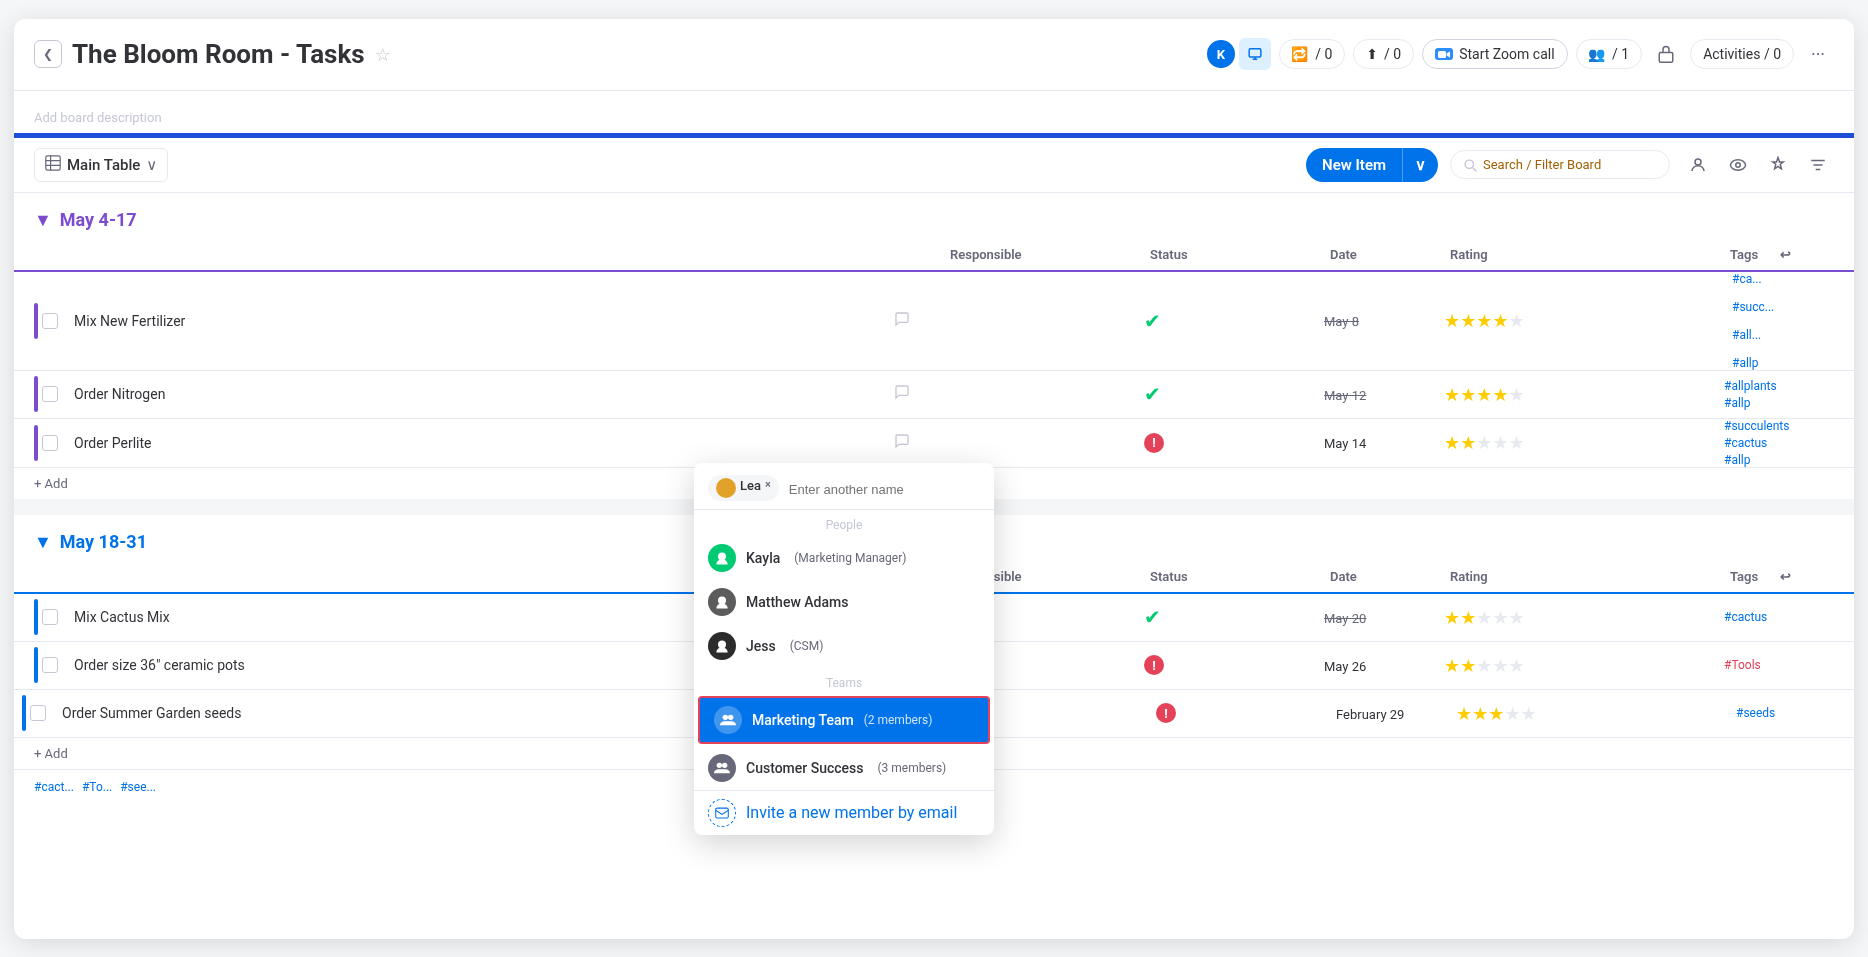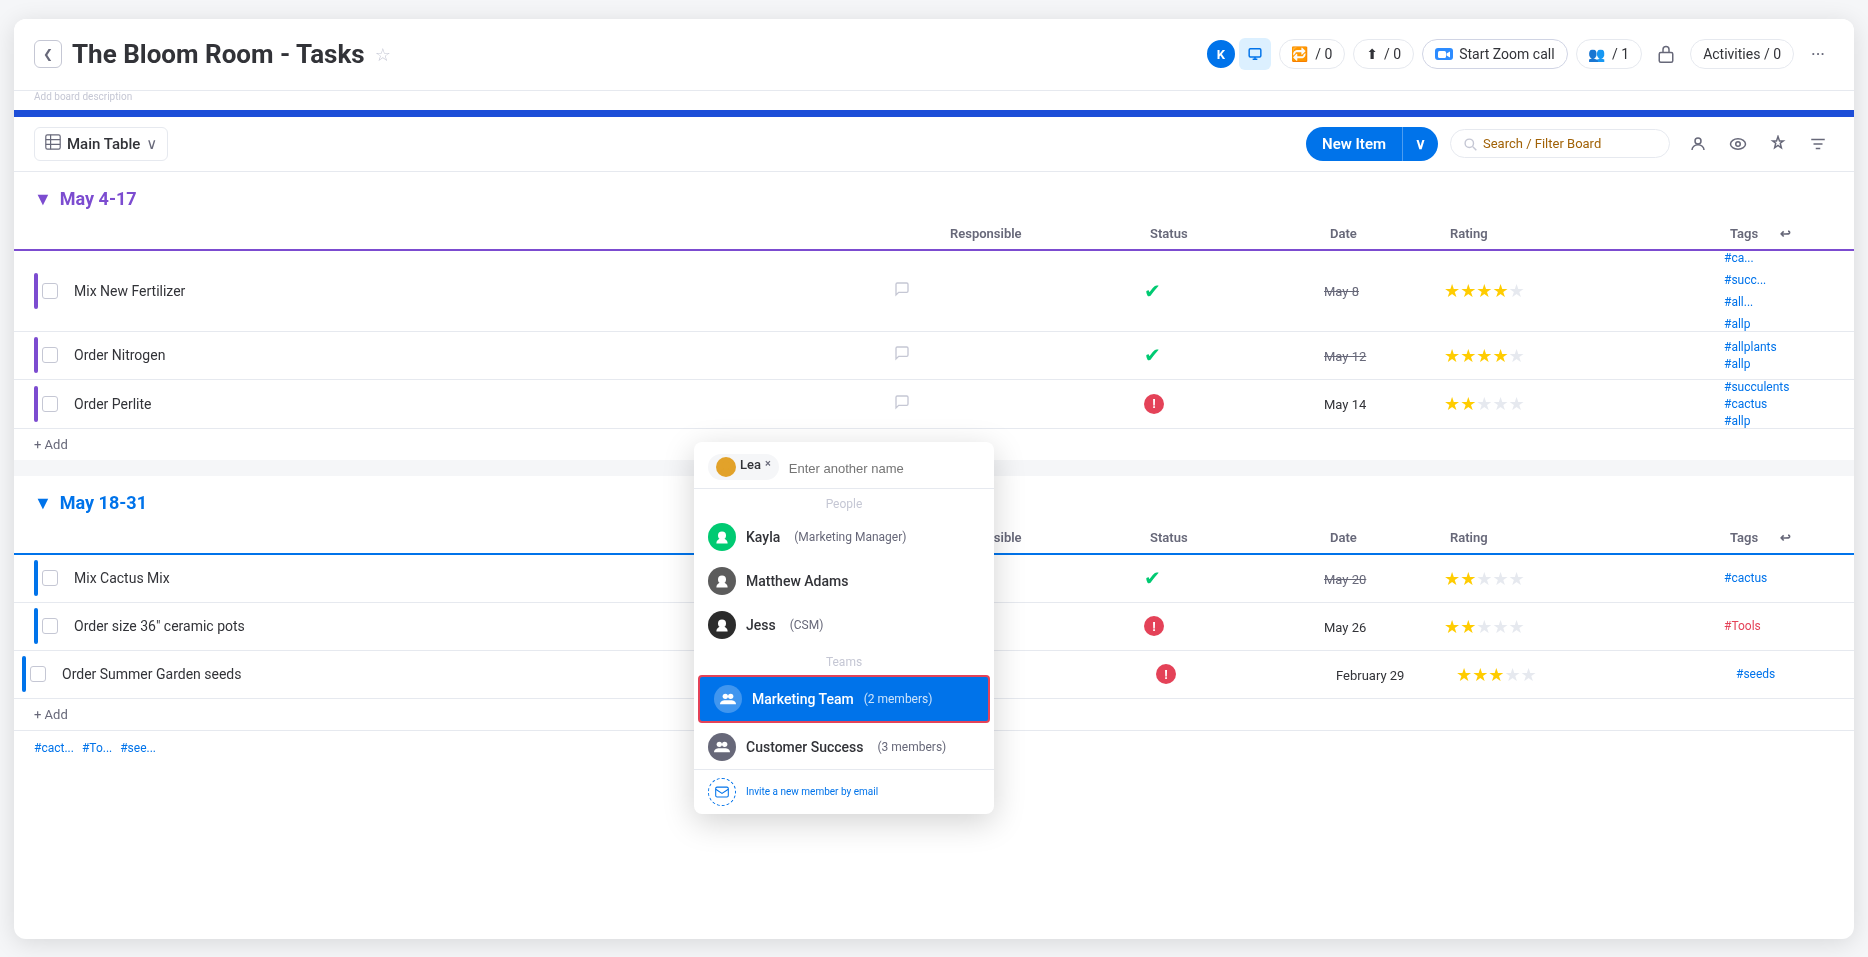--- a/index.html
+++ b/index.html
@@ -291,21 +291,21 @@
     }
     .invite-icon {
       width: 28px; height: 28px;
       border-radius: 50%;
       border: 1.5px dashed #0073ea;
       display: flex; align-items: center; justify-content: center;
       color: #0073ea;
       font-size: 14px;
     }
     .invite-text {
-      font-size: 10px;
+      font-size: 16px;
       color: #0073ea;
     }
     .cb {
       width: 16px; height: 16px;
       border: 1.5px solid #c5c7d4;
       border-radius: 3px;
       cursor: pointer;
     }
     
     .section-divider {
@@ -375,21 +375,21 @@
       <div class="header-btn">
         <span>Activities / 0</span>
       </div>
 
       <div class="header-icon-btn">
         <span>···</span>
       </div>
     </div>
   </div>
 
-  <div style="padding: 0 20px 8px; font-size:10px; color:#c5c7d4; border-bottom:7px solid #1d4ed8;">
+  <div style="padding: 19px 20px 8px; font-size:13px; color:#c5c7d4; border-bottom:5px solid #1d4ed8;">
     <span>Add board description</span>
   </div>
 
   <div class="toolbar">
     <div class="table-view-btn">
       <span>
         <svg width="16" height="16" viewBox="0 0 20 20" fill="none" stroke="#676879" stroke-width="1.5">
             <rect x="1" y="1" width="18" height="18" rx="2"></rect>
             <line x1="1" y1="7" x2="19" y2="7"></line>
             <line x1="1" y1="13" x2="19" y2="13"></line>
@@ -474,21 +474,21 @@
         </div>
         <div style="display:flex;align-items:center;"></div>
         <div style="display:flex;align-items:center;">
           <span style="color:#00ca72;font-size:20px;">✔</span>
         </div>
         <div><span class="date-text">May 8</span></div>
         <div style="display:flex;align-items:center;">
           <span style="color:#ffcc00;font-size:18px;">★★★★</span>
             <span style="color:#e6e9ef;font-size:18px;">★</span>
         </div>
-        <div style="display:flex;flex-wrap:wrap;gap:8px;font-size:12px;color:#0073ea;">
+        <div style="display:flex;flex-wrap:wrap;gap:14px;font-size:12px;color:#0073ea;margin-left:8px;">
           <span>#ca...</span>
             <span>#succ...</span>
             <span>#all...</span>
             <span>#allp</span>
         </div>
         <div></div>
       </div>
 
       <div style="display:grid;grid-template-columns:40px 1fr 50px 200px 180px 120px 280px 50px 60px;padding:0 20px;border-bottom:1px solid #e6e9ef;min-height:48px;align-items:center;background:#fff;">
         <div style="display:flex;align-items:center;gap:4px;">

